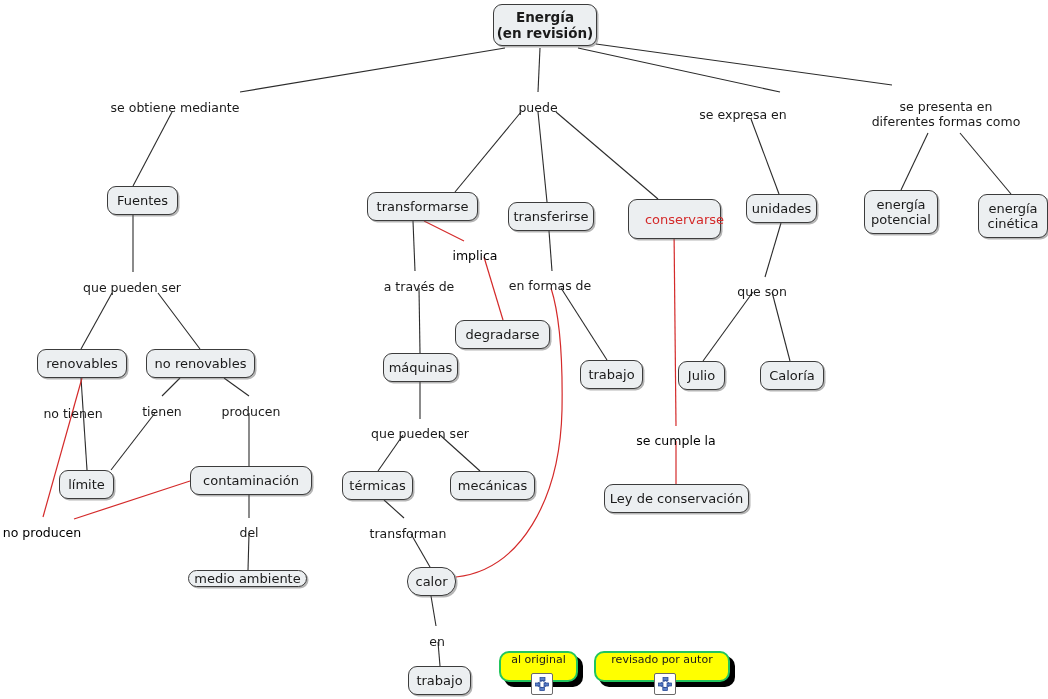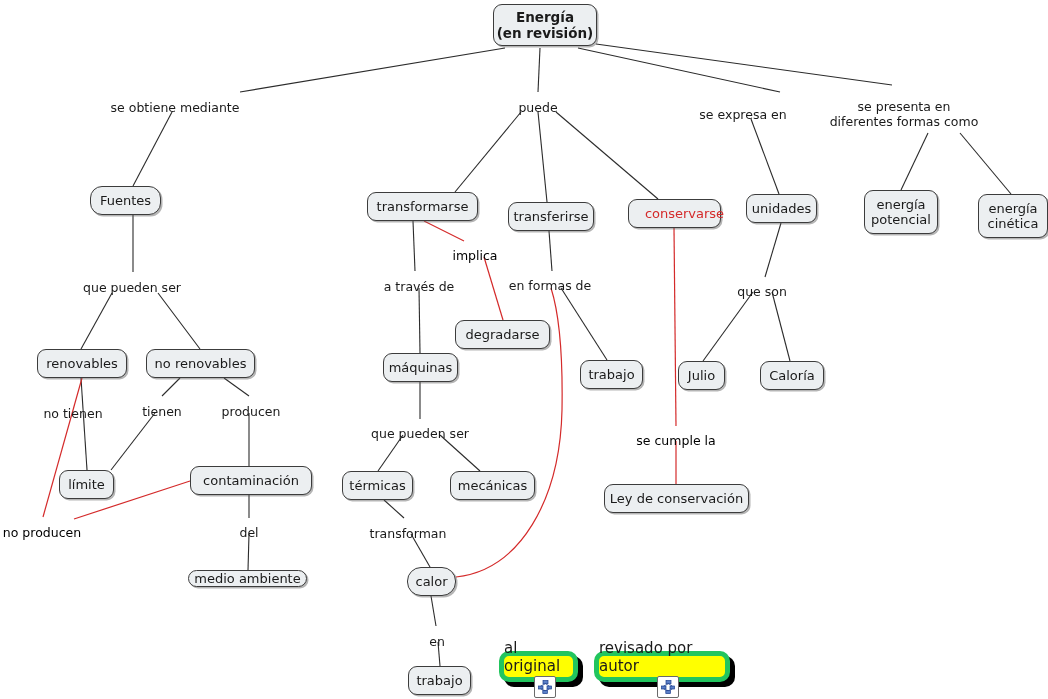--- a/index.html
+++ b/index.html
@@ -57,27 +57,27 @@
     white-space: pre;
     transform: translateX(-50%);
   }
   .edge-label.red {
     color: #000000;
   }
   .btn {
     position: absolute;
     box-sizing: border-box;
     background: #ffff00;
-    border: 5px solid #22c55e;
+    border: 2px solid #22c55e;
     border-radius: 10px;
     color: #1a1a1a;
     font-family: "DejaVu Sans", sans-serif;
-    font-size: 15px;
+    font-size: 11px;
     display: flex;
-    align-items: flex-end;
+    align-items: flex-start;
     justify-content: center;
     box-shadow: 5px 5px 0 #000000;
     cursor: pointer;
     padding-bottom: 2px;
   }
   .btn-icon {
     position: absolute;
     width: 20px;
     height: 20px;
     background: #ffffff;
@@ -134,29 +134,29 @@
       <path d="M 438 642 L 440 666" fill="none" stroke="#2b2b2b" stroke-width="1.1"></path>
       <path d="M 674 228 L 676 426" fill="none" stroke="#d42a2a" stroke-width="1.2"></path>
       <path d="M 676 441 L 676 484" fill="none" stroke="#d42a2a" stroke-width="1.2"></path>
       <path d="M 456 577 C 520 570, 560 500, 562 410 C 563 350, 558 310, 551 288" fill="none" stroke="#d42a2a" stroke-width="1.2"></path>
     </g>
 </svg>
 
 <div id="nodes-layer">
     <div class="node-box root" style="left: 493px; top: 4px; width: 104px; height: 42px;">Energía
 (en revisión)</div>
-    <div class="node-box" style="left: 90px; top: 186px; width: 71px; height: 29px; border-radius: 12px;">Fuentes</div>
+    <div class="node-box" style="left: 107px; top: 186px; width: 71px; height: 29px;">Fuentes</div>
     <div class="node-box" style="left: 37px; top: 349px; width: 90px; height: 29px;">renovables</div>
     <div class="node-box" style="left: 146px; top: 349px; width: 109px; height: 29px;">no renovables</div>
     <div class="node-box" style="left: 59px; top: 470px; width: 55px; height: 29px;">límite</div>
     <div class="node-box" style="left: 190px; top: 466px; width: 122px; height: 29px;">contaminación</div>
     <div class="node-box" style="left: 188px; top: 570px; width: 119px; height: 17px;">medio ambiente</div>
     <div class="node-box" style="left: 367px; top: 192px; width: 111px; height: 29px;">transformarse</div>
     <div class="node-box" style="left: 508px; top: 202px; width: 86px; height: 29px;">transferirse</div>
-    <div class="node-box red-text" style="left: 628px; top: 199px; width: 93px; height: 29px; padding-left: 20px;">conservarse</div>
+    <div class="node-box red-text" style="left: 628px; top: 199px; width: 93px; height: 40px; padding-left: 20px;">conservarse</div>
     <div class="node-box" style="left: 746px; top: 194px; width: 71px; height: 29px;">unidades</div>
     <div class="node-box" style="left: 864px; top: 190px; width: 74px; height: 44px;">energía
 potencial</div>
     <div class="node-box" style="left: 978px; top: 194px; width: 70px; height: 44px;">energía
 cinética</div>
     <div class="node-box" style="left: 455px; top: 320px; width: 95px; height: 29px;">degradarse</div>
     <div class="node-box" style="left: 383px; top: 353px; width: 75px; height: 29px;">máquinas</div>
     <div class="node-box" style="left: 580px; top: 360px; width: 63px; height: 29px;">trabajo</div>
     <div class="node-box" style="left: 678px; top: 361px; width: 47px; height: 29px;">Julio</div>
     <div class="node-box" style="left: 760px; top: 361px; width: 64px; height: 29px;">Caloría</div>
@@ -169,21 +169,21 @@
 <div id="labels-layer">
     <div class="edge-label" style="left: 175px; top: 100px;">se obtiene mediante</div>
     <div class="edge-label" style="left: 132px; top: 280px;">que pueden ser</div>
     <div class="edge-label" style="left: 73px; top: 406px;">no tienen</div>
     <div class="edge-label" style="left: 162px; top: 404px; text-align: center;">tienen</div>
     <div class="edge-label" style="left: 251px; top: 404px;">producen</div>
     <div class="edge-label" style="left: 249px; top: 525px;">del</div>
     <div class="edge-label red" style="left: 34px; top: 525px; margin-left: 8px;">no producen</div>
     <div class="edge-label" style="left: 538px; top: 100px;">puede</div>
     <div class="edge-label" style="left: 743px; top: 107px;">se expresa en</div>
-    <div class="edge-label" style="left: 904px; top: 99px;">se presenta en
+    <div class="edge-label" style="left: 946px; top: 99px;">se presenta en
 diferentes formas como</div>
     <div class="edge-label red" style="left: 475px; top: 248px;">implica</div>
     <div class="edge-label" style="left: 419px; top: 279px;">a través de</div>
     <div class="edge-label" style="left: 550px; top: 278px;">en formas de</div>
     <div class="edge-label" style="left: 762px; top: 284px;">que son</div>
     <div class="edge-label" style="left: 420px; top: 426px;">que pueden ser</div>
     <div class="edge-label red" style="left: 676px; top: 433px;">se cumple la</div>
     <div class="edge-label" style="left: 408px; top: 526px;">transforman</div>
     <div class="edge-label" style="left: 437px; top: 634px;">en</div>
   </div>

